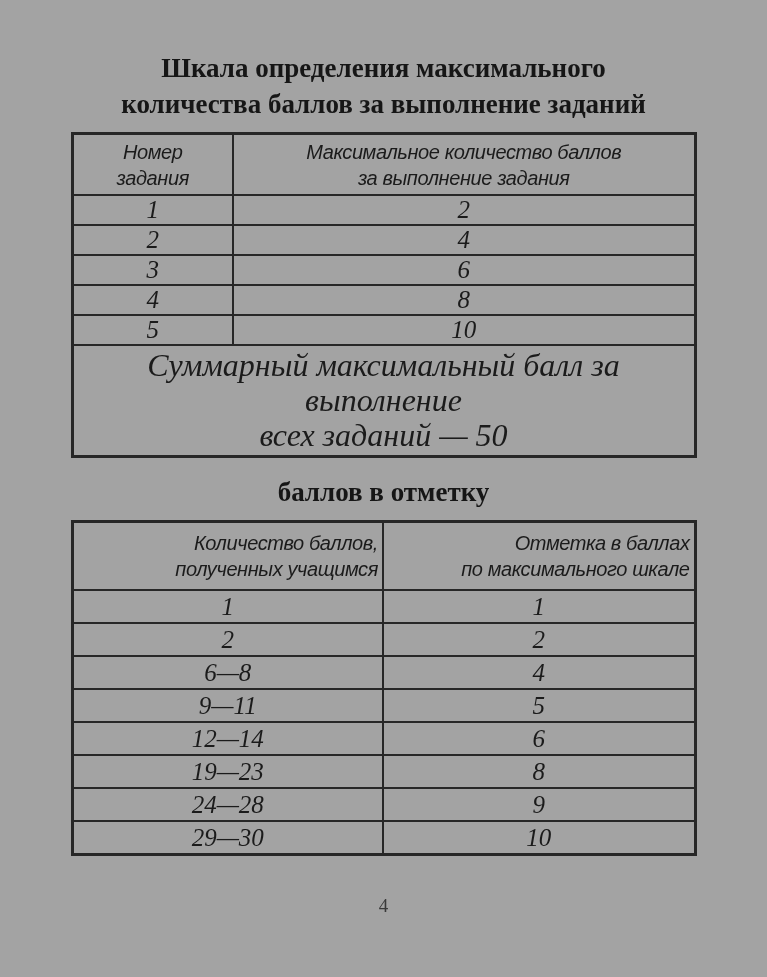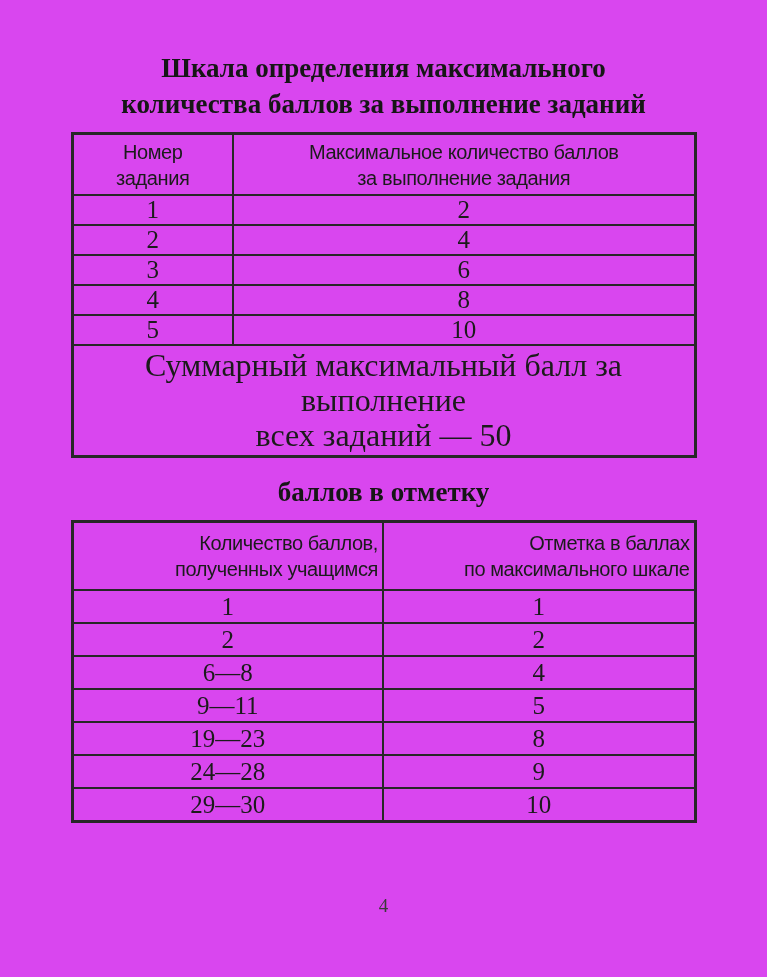--- a/index.html
+++ b/index.html
@@ -4,21 +4,21 @@
 <style>
   html, body {
     margin: 0;
     padding: 0;
     background: #ffffff;
   }
   .page {
     position: relative;
     width: 767px;
     height: 977px;
-    background: #d946ef;
+    background: #a3a3a3;
     color: #1b1b1b;
     overflow: hidden;
   }
   .content {
     padding-top: 50px;
   }
   .doc-title {
     width: 623px;
     margin: 0 auto;
     text-align: center;
@@ -28,20 +28,21 @@
     line-height: 36px;
     color: #161616;
   }
   .doc-title .line { display: block; }
 
   table.grid {
     width: 623px;
     margin: 10px auto 16px auto;
     border-collapse: collapse;
     table-layout: fixed;
+    font-style: italic;
   }
   table.grid, table.grid th, table.grid td {
     border: 2px solid #272727;
   }
   table.grid { border-width: 3px; }
 
   th.hdr {
     font-family: "Liberation Sans", "DejaVu Sans", sans-serif;
     font-weight: normal;
     font-size: 20px;
@@ -186,20 +187,24 @@
         </tr>
         <tr>
           <td class="num">6—8</td>
           <td class="num">4</td>
         </tr>
         <tr>
           <td class="num">9—11</td>
           <td class="num">5</td>
         </tr>
         <tr>
+          <td class="num">12—14</td>
+          <td class="num">6</td>
+        </tr>
+        <tr>
           <td class="num">19—23</td>
           <td class="num">8</td>
         </tr>
         <tr>
           <td class="num">24—28</td>
           <td class="num">9</td>
         </tr>
         <tr>
           <td class="num">29—30</td>
           <td class="num">10</td>

